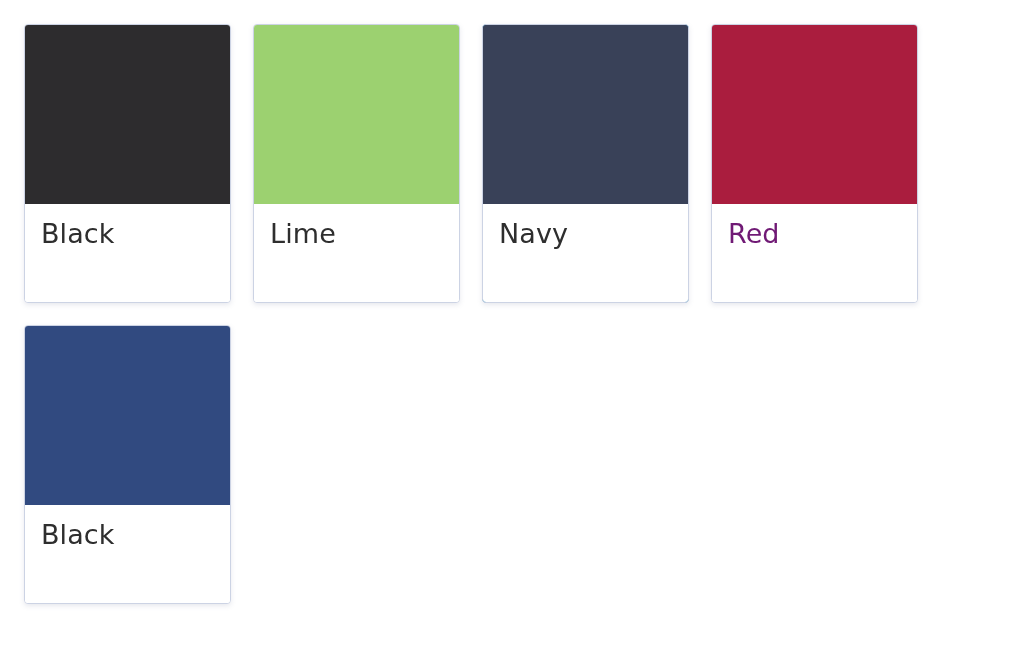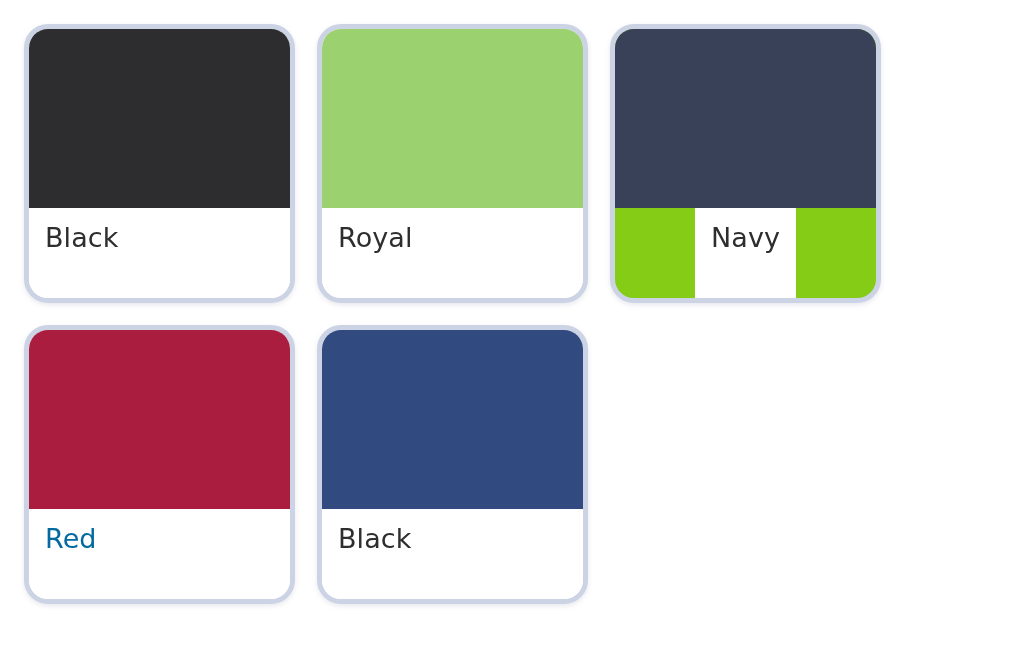--- a/index.html
+++ b/index.html
@@ -20,25 +20,25 @@
     position: absolute;
     left: 24px;
     top: 24px;
     display: flex;
     flex-wrap: wrap;
     gap: 22px;
     width: 1008px;
   }
 
   .swatch-card {
-    width: 271px;
+    width: 207px;
     height: 279px;
     background: #ffffff;
-    border: 5px solid #a21caf;
-    border-radius: 24px;
+    border: 1px solid #a21caf;
+    border-radius: 4px;
     box-shadow: 0 2px 5px rgba(120, 130, 160, 0.18);
     overflow: hidden;
     display: flex;
     flex-direction: column;
     box-sizing: border-box;
     flex: 0 0 auto;
   }
 
   .swatch-color {
     height: 179px;
@@ -69,35 +69,35 @@
   <div class="swatch-card" style="border-color: rgb(204, 211, 228); background-color: rgb(255, 255, 255);">
     <div class="swatch-color" style="background-color: rgb(45, 44, 46);"></div>
     <div class="swatch-body">
       <div class="swatch-label" style="color: rgb(46, 46, 46);">Black</div>
     </div>
   </div>
 
   <div class="swatch-card" style="border-color: rgb(204, 211, 228); background-color: rgb(255, 255, 255);">
     <div class="swatch-color" style="background-color: rgb(156, 209, 112);"></div>
     <div class="swatch-body">
-      <div class="swatch-label" style="color: rgb(46, 46, 46);">Royal</div>
+      <div class="swatch-label" style="color: rgb(46, 46, 46);">Lime</div>
     </div>
   </div>
 
-  <div class="swatch-card" style="border-color: rgb(204, 211, 228); background-color: #84cc16; align-items: center;">
+  <div class="swatch-card" style="border-color: rgb(204, 211, 228); background-color: #0369a1;">
     <div class="swatch-color" style="background-color: rgb(57, 65, 88);"></div>
     <div class="swatch-body">
       <div class="swatch-label" style="color: rgb(46, 46, 46);">Navy</div>
     </div>
   </div>
 
   <div class="swatch-card" style="border-color: rgb(204, 211, 228); background-color: rgb(255, 255, 255);">
     <div class="swatch-color" style="background-color: rgb(170, 29, 62);"></div>
     <div class="swatch-body">
-      <div class="swatch-label" style="color: #0369a1;">Red</div>
+      <div class="swatch-label" style="color: #701a75;">Red</div>
     </div>
   </div>
 
   <div class="swatch-card" style="border-color: rgb(204, 211, 228); background-color: rgb(255, 255, 255);">
     <div class="swatch-color" style="background-color: rgb(49, 74, 128);"></div>
     <div class="swatch-body">
       <div class="swatch-label" style="color: rgb(46, 46, 46);">Black</div>
     </div>
   </div>
 

